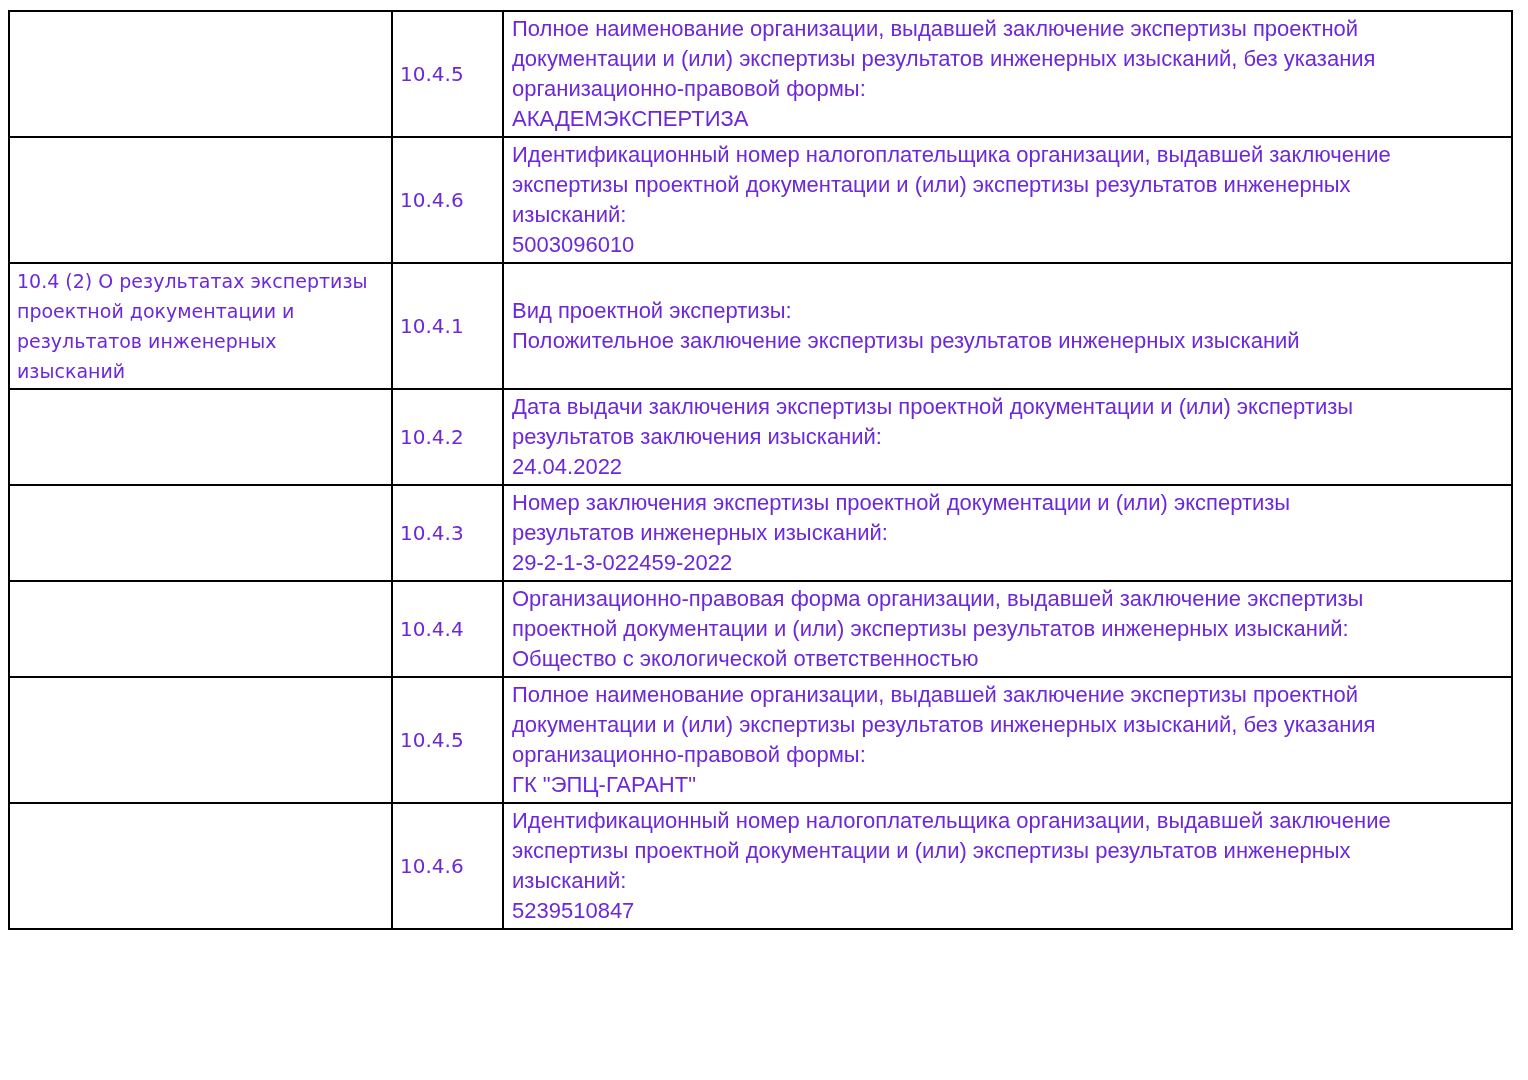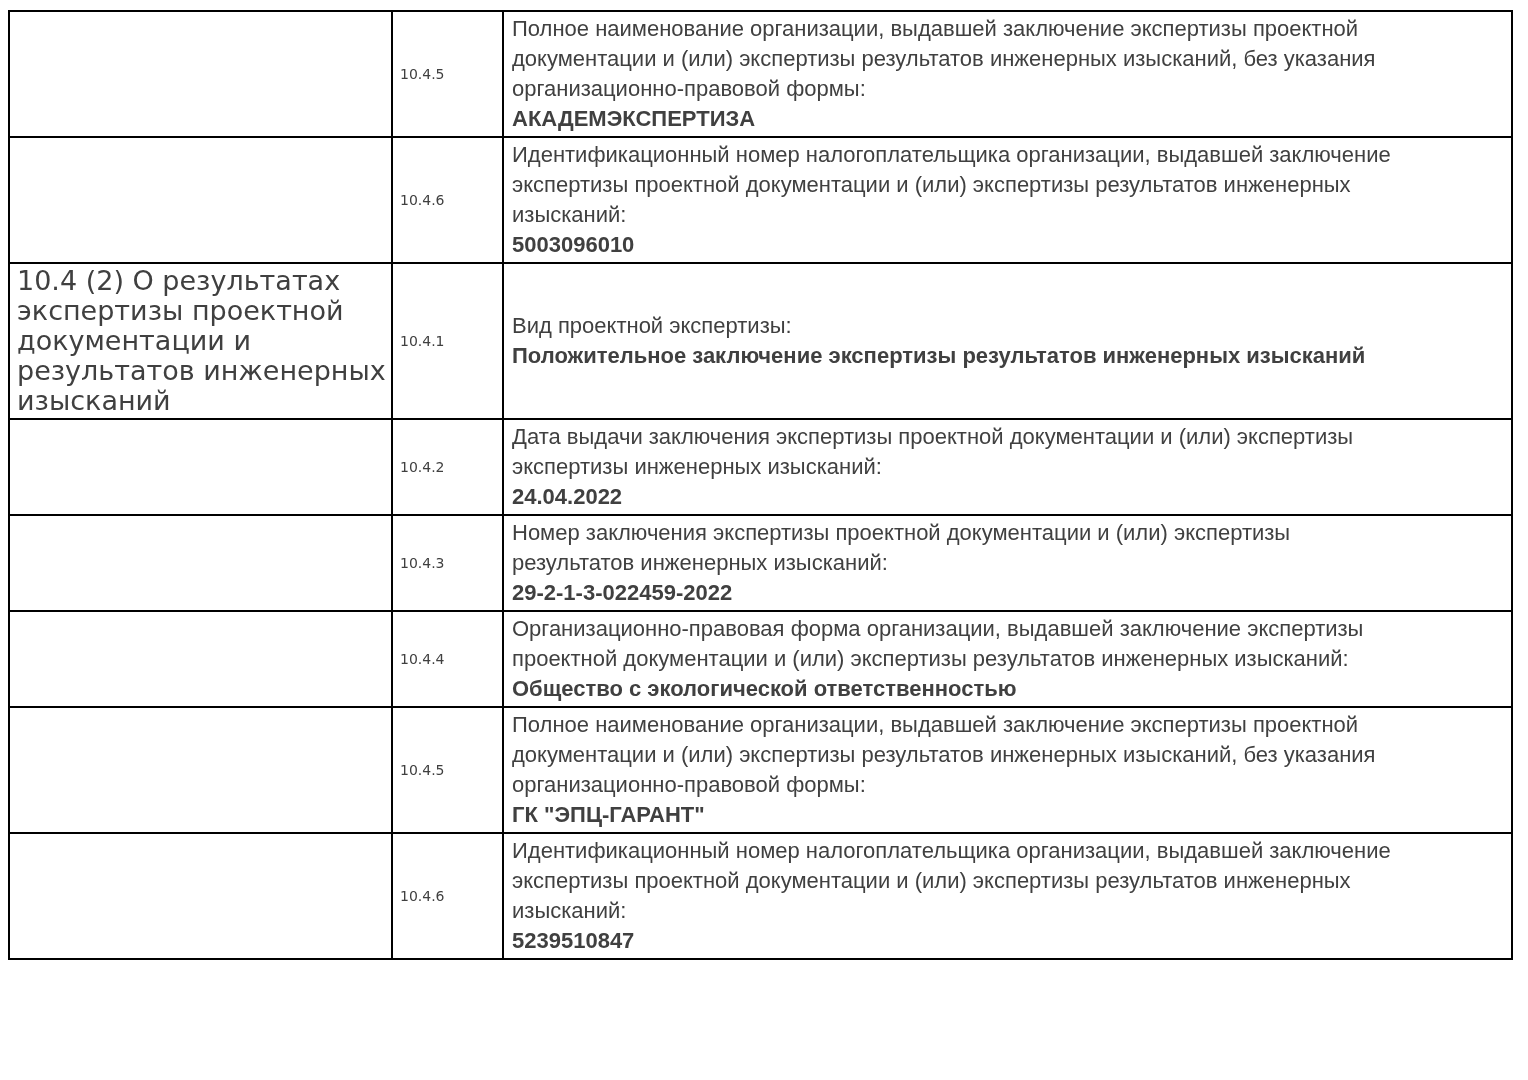--- a/index.html
+++ b/index.html
@@ -15,47 +15,47 @@
   table.decl-table {
     border-collapse: collapse;
     table-layout: fixed;
     width: 1505px;
     margin: 10px 0 0 8px;
     background: #ffffff;
   }
   table.decl-table td {
     border: 2px solid #000000;
     vertical-align: middle;
-    color: #404040;
+    color: #6d28d9;
     overflow: hidden;
     margin-left: 30px;
   }
   td.section-cell {
     font-family: "DejaVu Sans", sans-serif;
-    font-size: 27px;
+    font-size: 19px;
     line-height: 30px;
     padding: 2px 4px 2px 7px;
   }
   td.num-cell {
     font-family: "DejaVu Sans", sans-serif;
-    font-size: 14px;
+    font-size: 20px;
     line-height: 30px;
     padding: 2px 2px 2px 7px;
   }
   td.content-cell {
     font-family: "Liberation Sans", sans-serif;
     font-size: 22px;
     line-height: 30px;
     padding: 2px 118px 2px 8px;
   }
   .field-label {
     font-weight: 400;
   }
   .field-value {
-    font-weight: 700;
+    font-weight: 400;
   }
 </style>
 </head>
 <body>
 
 <table class="decl-table">
   <colgroup>
     <col style="width:383px">
     <col style="width:111px">
     <col>
@@ -86,21 +86,21 @@
       <td class="content-cell">
         <div class="field-label">Вид проектной экспертизы:</div>
         <div class="field-value">Положительное заключение экспертизы результатов инженерных изысканий</div>
       </td>
     </tr>
 
     <tr>
       <td class="section-cell"></td>
       <td class="num-cell">10.4.2</td>
       <td class="content-cell">
-        <div class="field-label">Дата выдачи заключения экспертизы проектной документации и (или) экспертизы экспертизы инженерных изысканий:</div>
+        <div class="field-label">Дата выдачи заключения экспертизы проектной документации и (или) экспертизы результатов заключения изысканий:</div>
         <div class="field-value">24.04.2022</div>
       </td>
     </tr>
 
     <tr>
       <td class="section-cell"></td>
       <td class="num-cell">10.4.3</td>
       <td class="content-cell">
         <div class="field-label">Номер заключения экспертизы проектной документации и (или) экспертизы результатов инженерных изысканий:</div>
         <div class="field-value">29-2-1-3-022459-2022</div>

